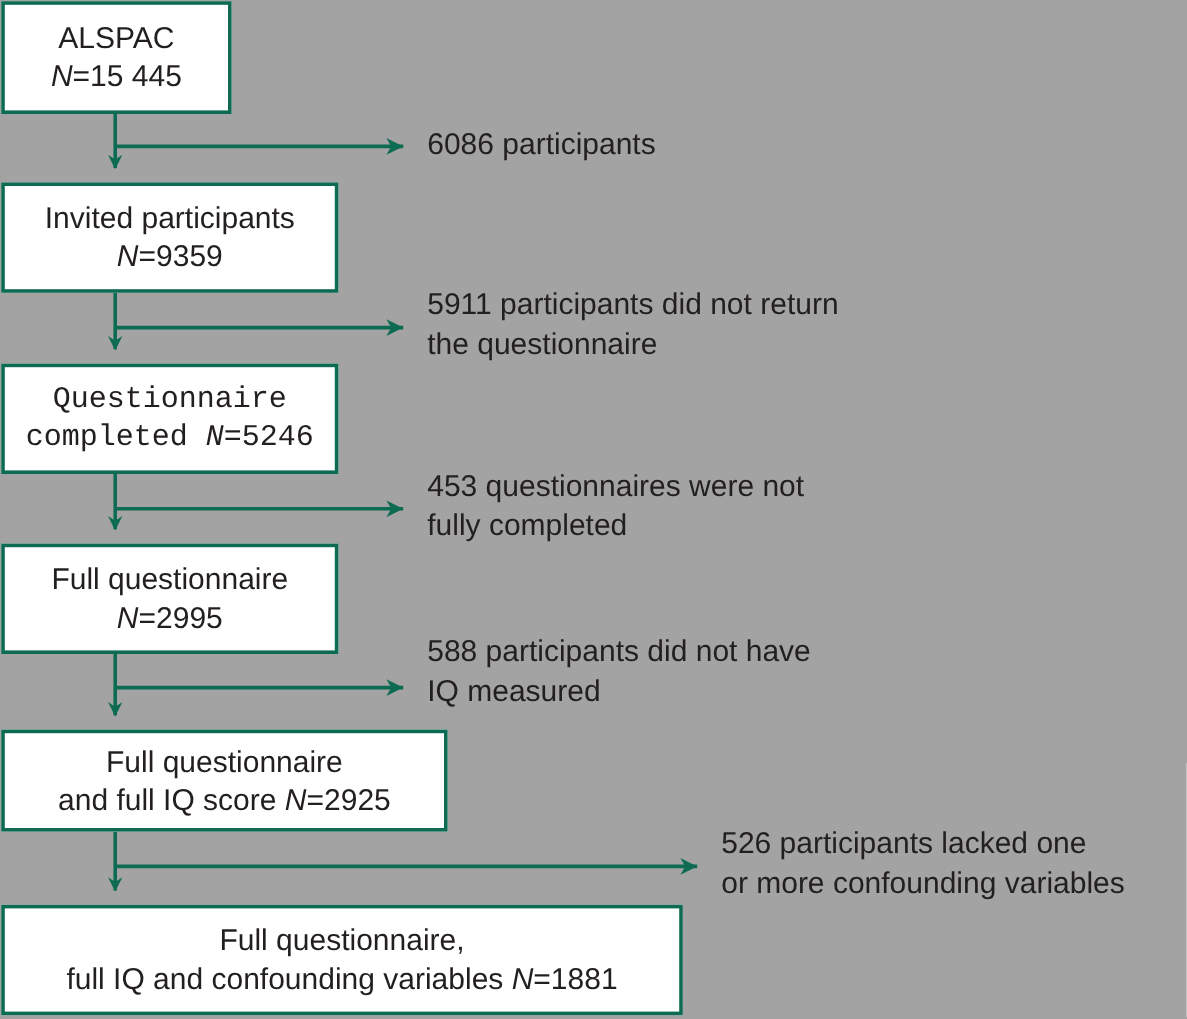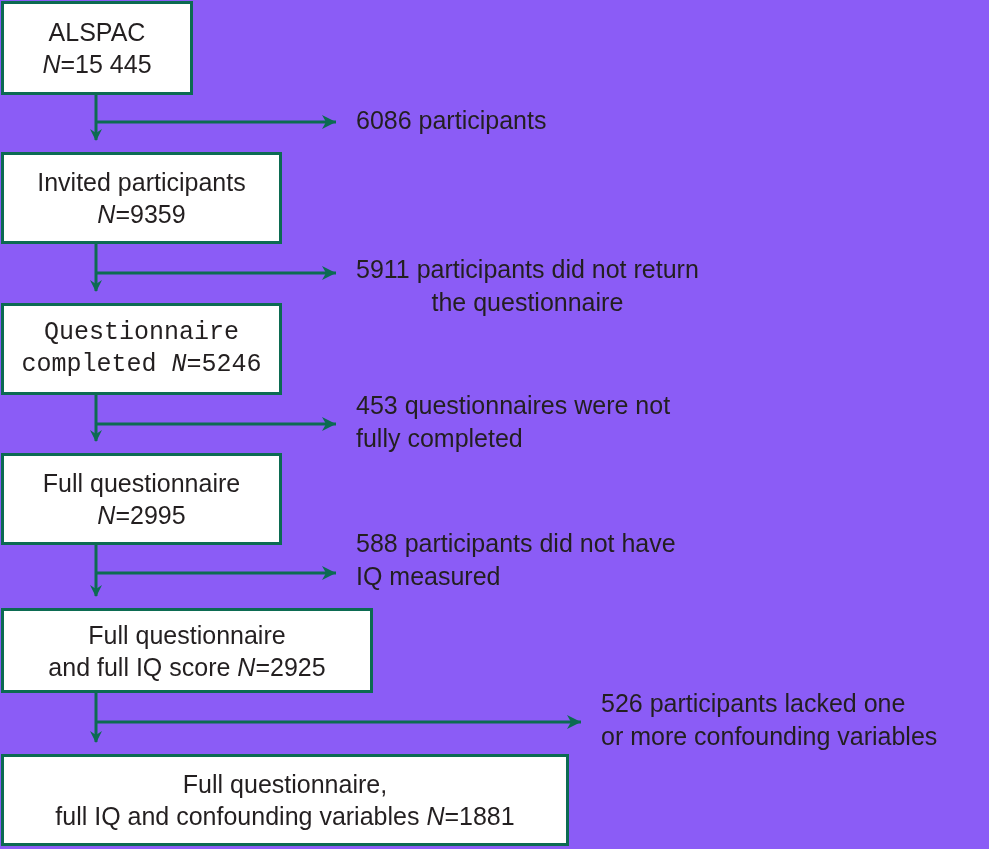--- a/index.html
+++ b/index.html
@@ -4,21 +4,21 @@
 <style>
   html, body {
     margin: 0;
     padding: 0;
     background: #ffffff;
   }
   #canvas {
     position: relative;
     width: 989px;
     height: 849px;
-    background: #8b5cf6;
+    background: #a3a3a3;
     font-family: "Liberation Sans", sans-serif;
     overflow: hidden;
   }
   #connectors {
     position: absolute;
     left: 0;
     top: 0;
     width: 989px;
     height: 849px;
     pointer-events: none;
@@ -104,21 +104,21 @@
   <div class="node" style="left:1px; top:608px; width:372px; height:85px;">
     <span class="node-text"><span>Full questionnaire</span><br><span class="mixed-ital">and full IQ score <span class="ital">N</span></span><span>=2925</span></span>
   </div>
 
   <div class="node" style="left:1px; top:754px; width:568px; height:92px;">
     <span class="node-text"><span>Full questionnaire,</span><br><span class="mixed-ital">full IQ and confounding variables <span class="ital">N</span></span><span>=1881</span></span>
   </div>
 
   <div class="note" style="left:356px; top:104px;">6086 participants</div>
 
-  <div class="note" style="left:356px; top:253px;text-align:center;">5911 participants did not return
+  <div class="note" style="left:356px; top:238px;">5911 participants did not return
 the questionnaire</div>
 
   <div class="note" style="left:356px; top:389px;">453 questionnaires were not
 fully completed</div>
 
   <div class="note" style="left:356px; top:527px;">588 participants did not have
 IQ measured</div>
 
   <div class="note" style="left:601px; top:687px;">526 participants lacked one
 or more confounding variables</div>

